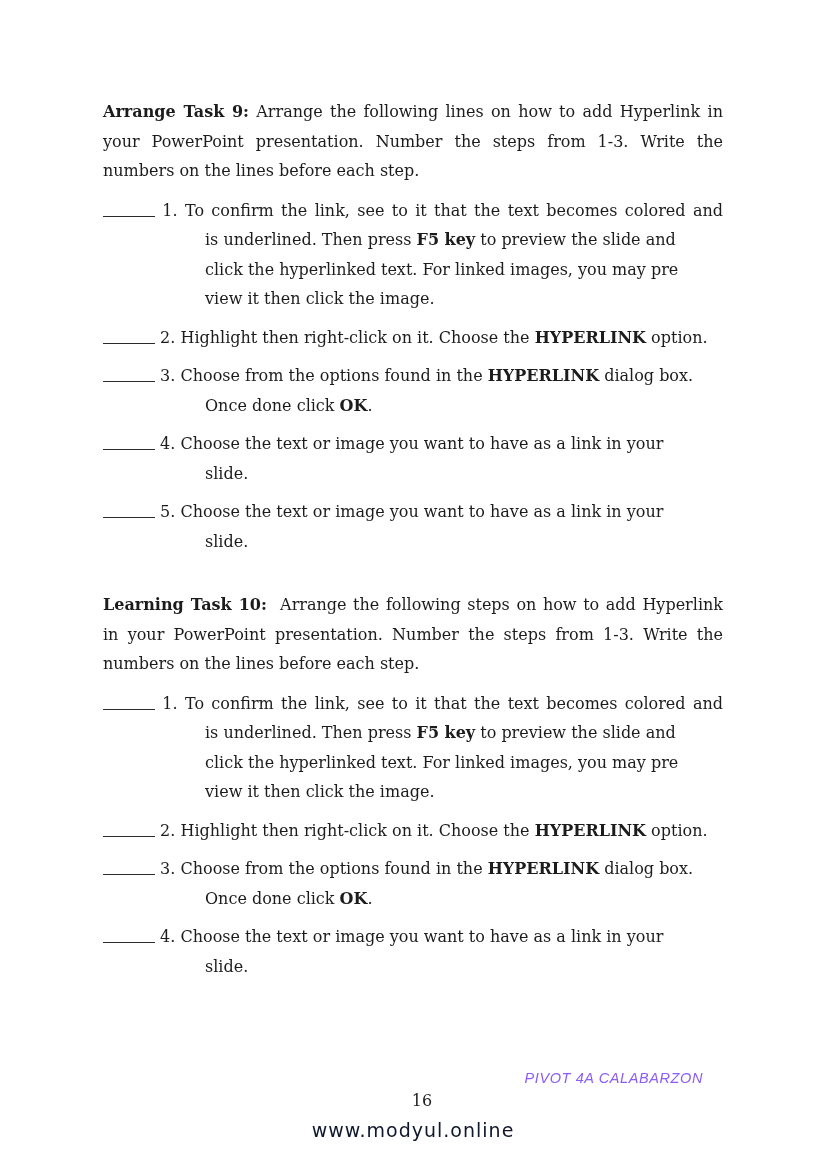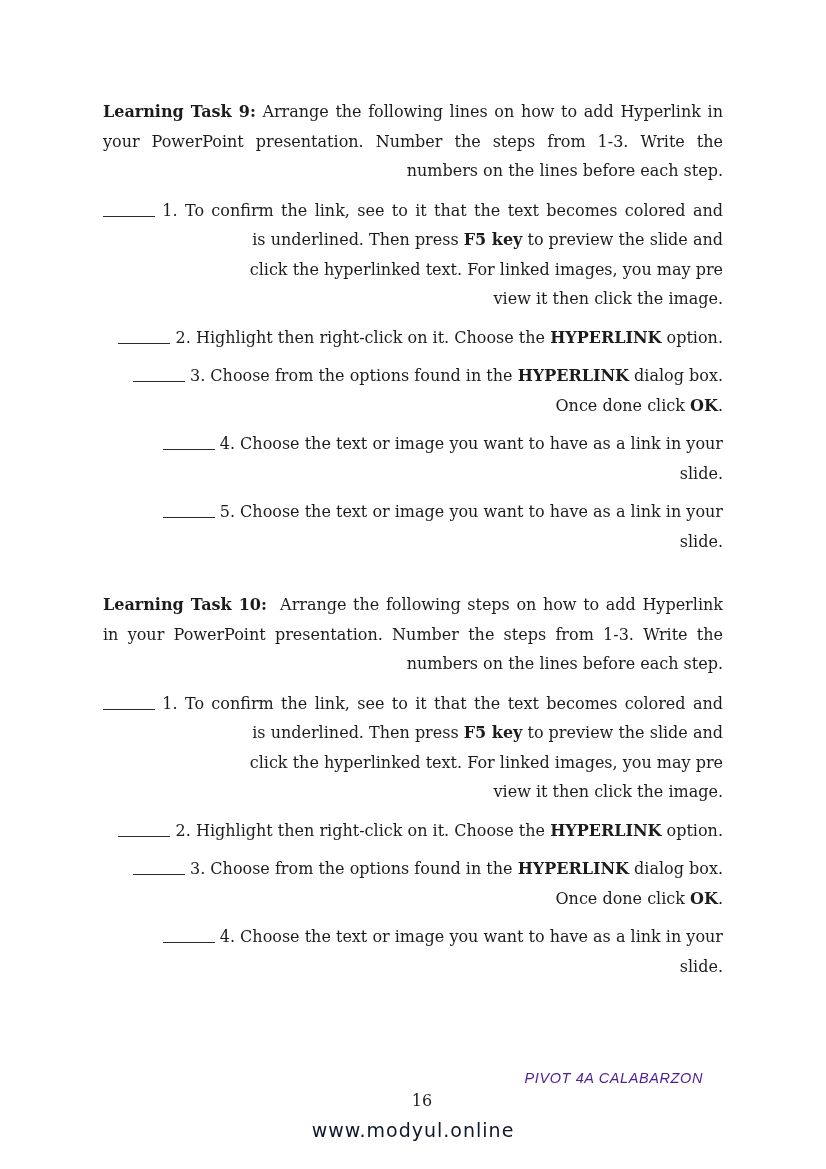--- a/index.html
+++ b/index.html
@@ -16,40 +16,40 @@
   .content {
     position: absolute;
     left: 103px;
     top: 97px;
     width: 620px;
   }
   .task + .task { margin-top: 34px; }
   .intro { margin-bottom: 10px; }
   .step { margin-bottom: 9px; }
   .line { line-height: 29.5px; }
-  .line.nw { white-space: nowrap; text-align: right; }
+  .line.nw { white-space: nowrap; }
   .line.j { text-align: justify; text-align-last: justify; }
   .cont { margin-left: 102px; }
   .b { font-weight: bold; }
   .blank {
     display: inline-block;
     width: 52px;
     height: 12px;
     border-bottom: 1.4px solid #2b2b2b;
     vertical-align: -1px;
   }
   .footer-brand {
     position: absolute;
     top: 1070px;
     right: 123px;
     font-family: "Liberation Sans", sans-serif;
     font-style: italic;
     font-size: 14.5px;
     letter-spacing: 0.6px;
-    color: #4c1d95;
+    color: #8b5cf6;
   }
   .page-number {
     position: absolute;
     top: 1091px;
     left: 0;
     width: 100%;
     text-align: center;
     font-size: 16px;
     color: #222222;
     padding-left: 9px;
@@ -66,21 +66,21 @@
     color: #0f172a;
   }
 </style>
 </head>
 <body>
 
 <div class="sheet">
   <div class="content" id="tasks-root">
       <section class="task">
         <div class="intro">
-          <div class="line j"><span class="b">Learning Task 9:</span><span> Arrange the following lines on how to add Hyperlink in</span></div>
+          <div class="line j"><span class="b">Arrange Task 9:</span><span> Arrange the following lines on how to add Hyperlink in</span></div>
           <div class="line j"><span>your PowerPoint presentation. Number the steps from 1-3. Write the</span></div>
           <div class="line nw"><span>numbers on the lines before each step.</span></div>
         </div>
         <div class="step">
           <div class="line j"><span class="blank"></span> <span class="num">1.</span> <span>To confirm the link, see to it that the text becomes colored and</span></div>
           <div class="line nw cont"><span>is underlined. Then press </span><span class="b">F5 key</span><span> to preview the slide and</span></div>
           <div class="line nw cont"><span>click the hyperlinked text. For linked images, you may pre</span></div>
           <div class="line nw cont"><span>view it then click the image.</span></div>
         </div>
         <div class="step">

